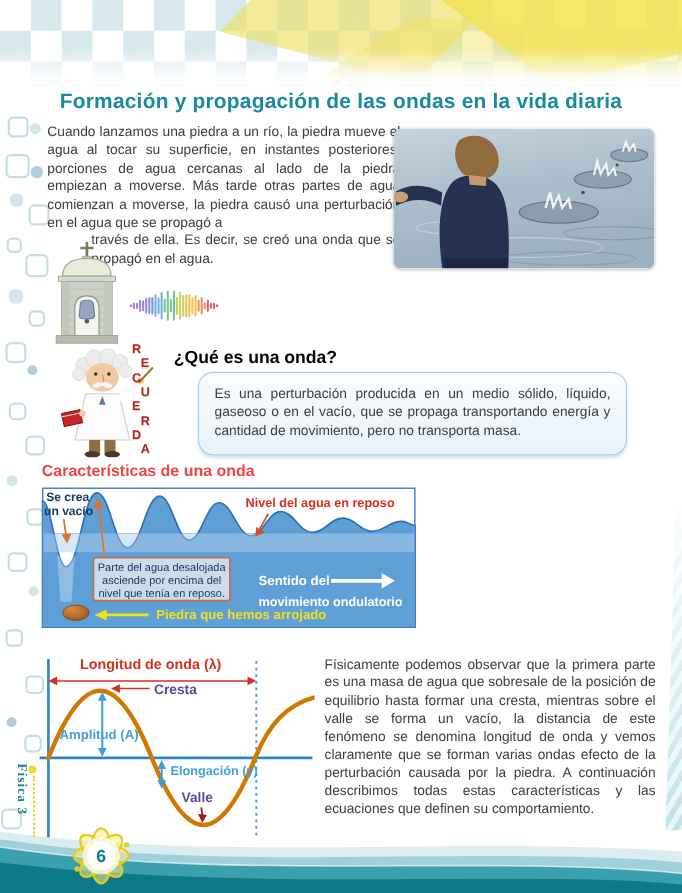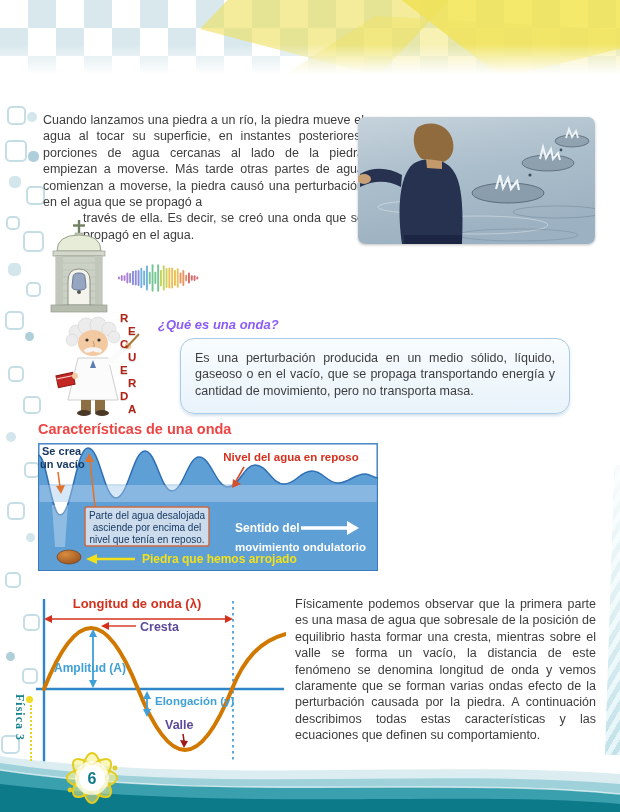--- a/index.html
+++ b/index.html
@@ -40,22 +40,22 @@
       border-radius:7px;overflow:hidden;box-shadow:0 1px 3px rgba(0,0,0,.25);}
   .church{position:absolute;left:40px;top:219px;}
   .soundwaves{position:absolute;left:116px;top:249px;}
   .einstein{position:absolute;left:48px;top:316px;}
 
   .recuerda{position:absolute;left:120px;top:312px;display:flex;flex-direction:column;}
   .recuerda span{font-size:11.5px;font-weight:bold;color:#b32314;line-height:13px;
       text-shadow:0 1px 0 rgba(0,0,0,.15);}
   .recuerda span:nth-child(even){margin-left:8px;}
 
-  .question{position:absolute;left:158px;top:317px;color:#8b5cf6;font-weight:bold;
-      font-style:italic;font-size:13px;}
+  .question{position:absolute;left:158px;top:317px;color:#000000;font-weight:bold;
+      font-size:16px;}
   .defbox{position:absolute;left:180px;top:338px;width:390px;height:76px;box-sizing:border-box;
       border:1.5px solid #a9cbe6;border-radius:14px;padding:11px 14px 16px 14px;
       background:linear-gradient(#f8fcfe,#e9f3fb);box-shadow:0 2px 3px rgba(110,160,190,.3);}
 
   .sect-head{position:absolute;left:38px;top:421px;color:#ef4444;font-weight:bold;font-size:14.5px;}
 
   .wavediag{position:absolute;left:38px;top:443px;text-decoration:underline;}
   .cartesian{position:absolute;left:34px;top:593px;z-index:1;}
 
   
@@ -84,20 +84,21 @@
 
 <div class="page">
 
   <div class="header">
     <div class="checker"></div>
     <div class="ribbon r1"></div>
     <div class="ribbon r2"></div>
     <div class="ribbon r3"></div>
   </div>
 
+  <div class="page-title">Formación y propagación de las ondas en la vida diaria</div>
 
   <div>
     <i class="dsq o" style="left:7px;top:106px;width:15px;height:15px"></i>
     <i class="dsq f" style="left:27px;top:112px;width:10px;height:10px"></i>
     <i class="dsq o" style="left:5px;top:140px;width:18px;height:18px"></i>
     <i class="dsq d" style="left:28px;top:151px;width:11px;height:11px"></i>
     <i class="dsq f" style="left:9px;top:176px;width:12px;height:12px"></i>
     <i class="dsq o" style="left:26px;top:186px;width:15px;height:15px"></i>
     <i class="dsq o" style="left:6px;top:216px;width:10px;height:10px"></i>
     <i class="dsq o" style="left:23px;top:231px;width:17px;height:17px"></i>

